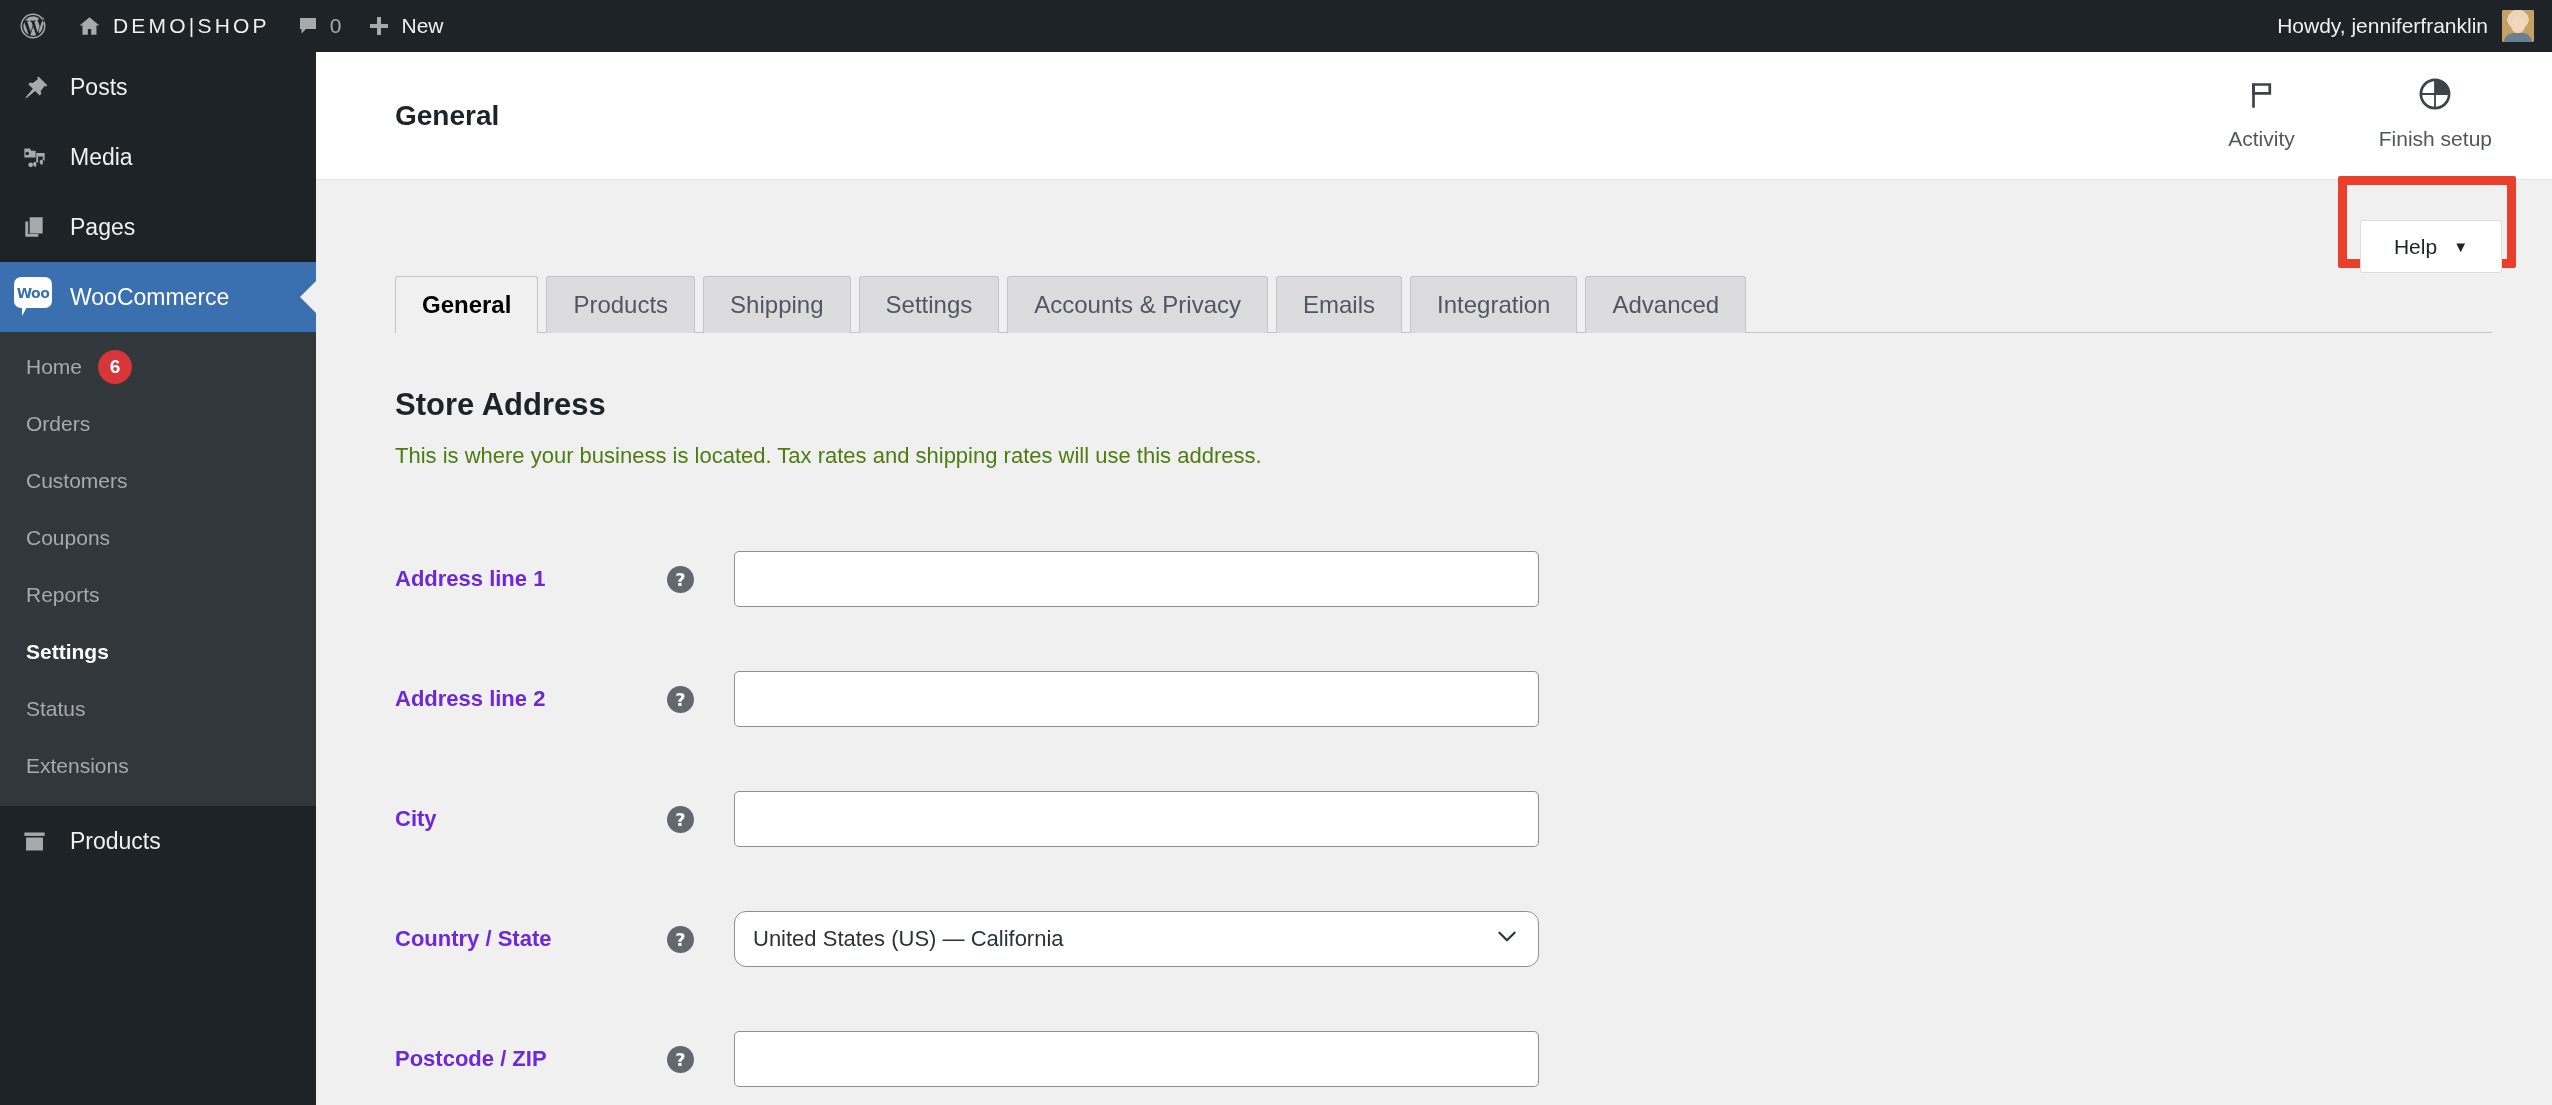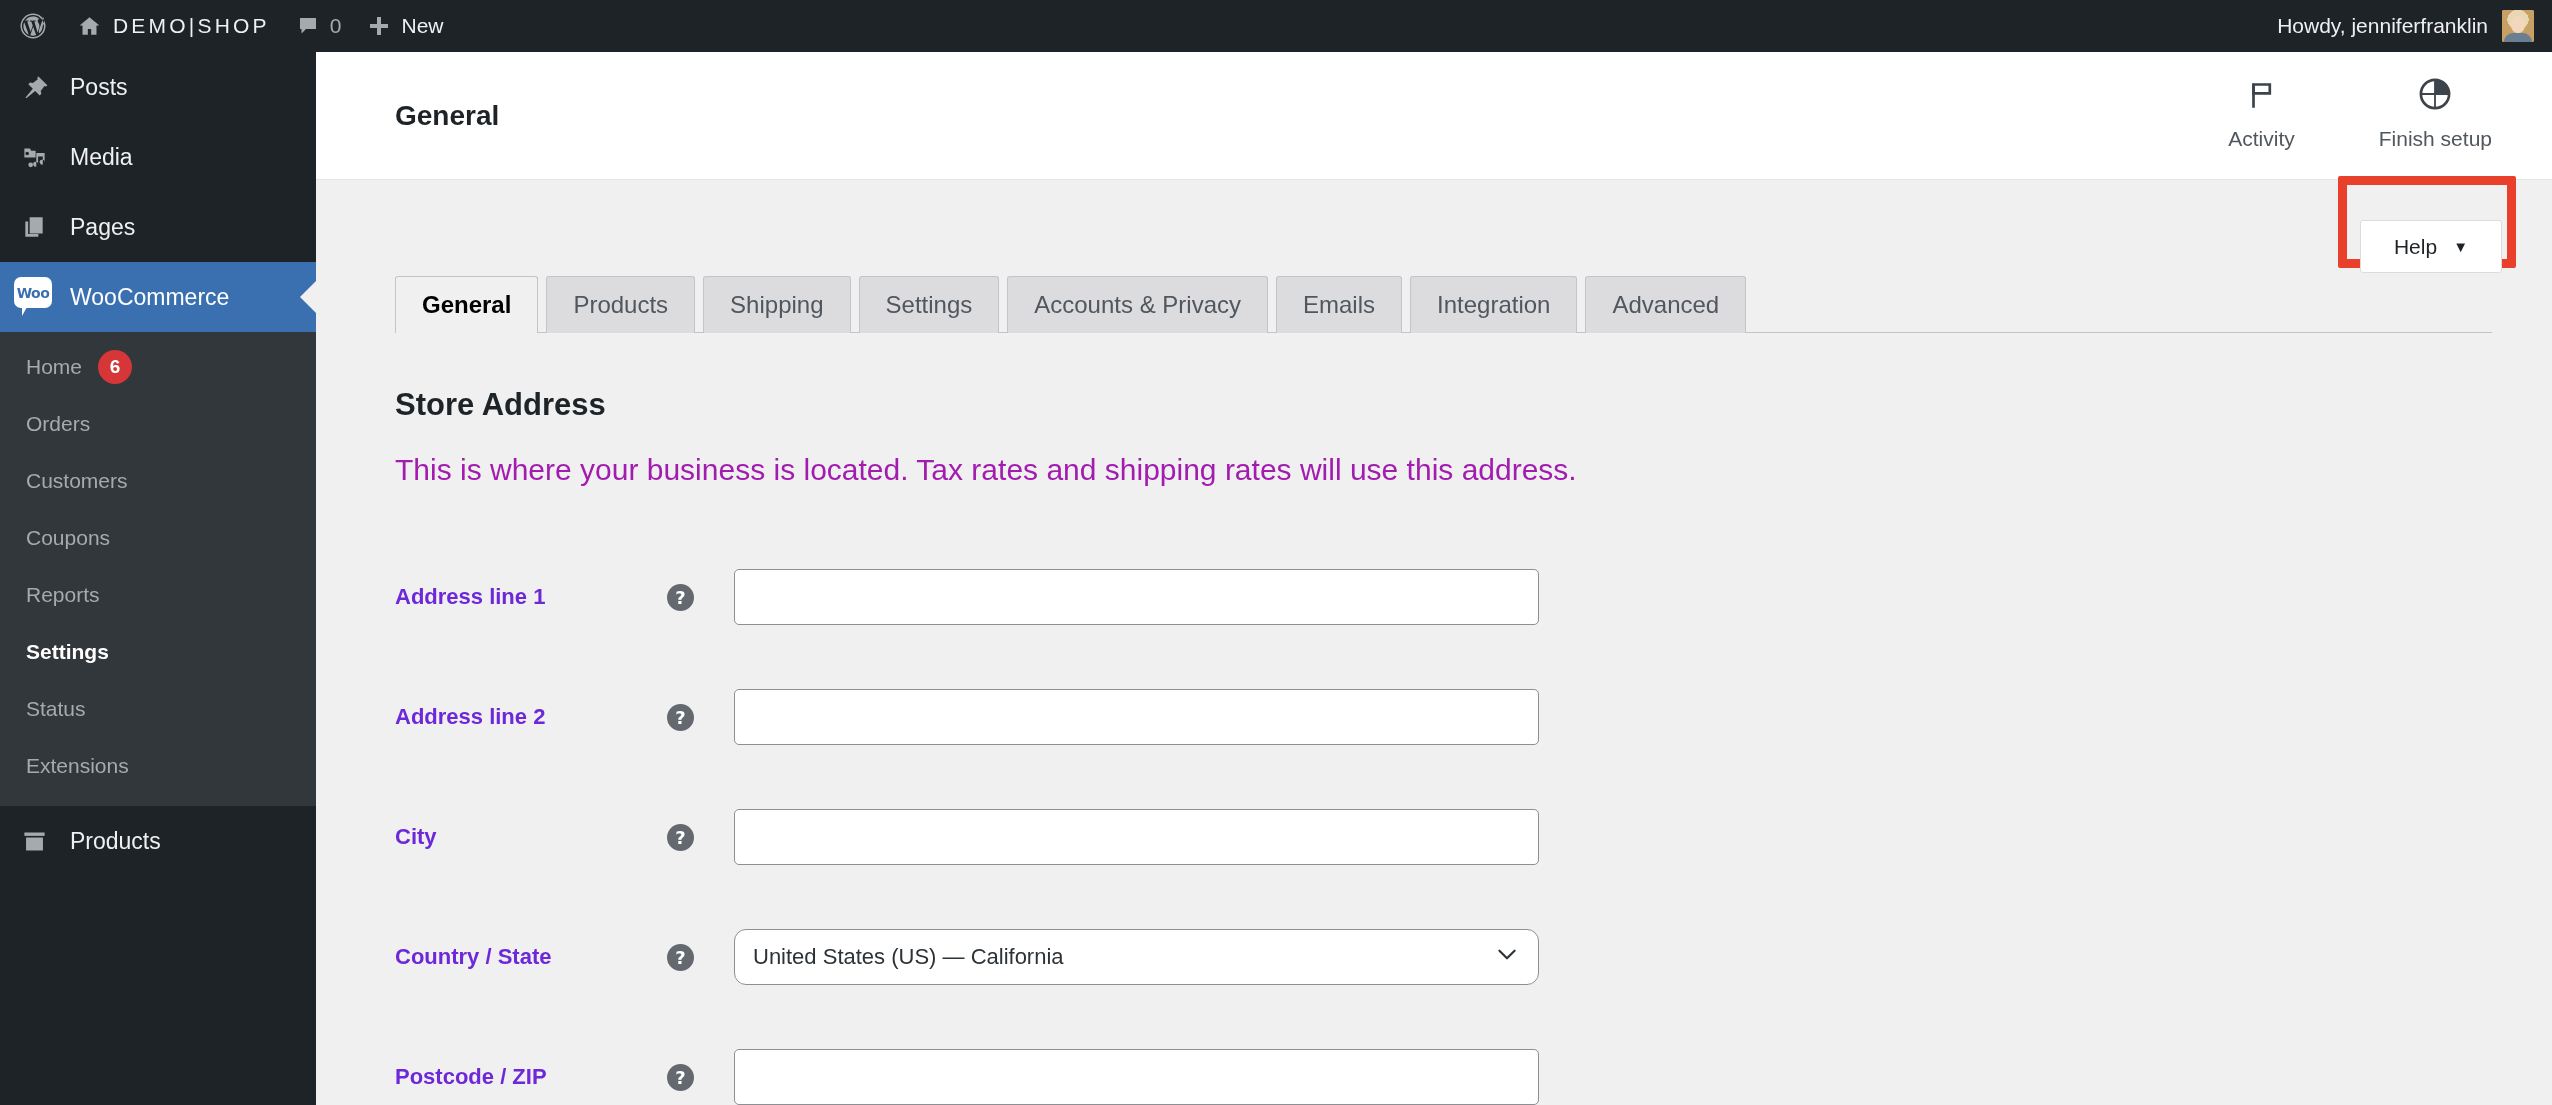--- a/index.html
+++ b/index.html
@@ -177,21 +177,21 @@
     background: #f0f0f1; color: #000; font-weight: 700;
     border-color: #c3c4c7;
   }
   #tab-rule { height: 1px; background: #c3c4c7; margin-right: 60px; }
 
   
   #section-title {
     font-size: 31px; font-weight: 700; color: #1d2327;
     margin-top: 54px;
   }
-  #section-desc { font-size: 30px; color: #a21caf; margin-top: 30px; }
+  #section-desc { font-size: 22px; color: #4d7c0f; margin-top: 20px; }
 
   
   #form { margin-top: 50px; }
   .field-row { display: flex; align-items: center; height: 120px; }
   .field-label {
     width: 272px; flex: none;
     font-size: 22px; font-weight: 700; color: #6d28d9;
   }
   .help-tip {
     width: 27px; height: 27px; flex: none;

